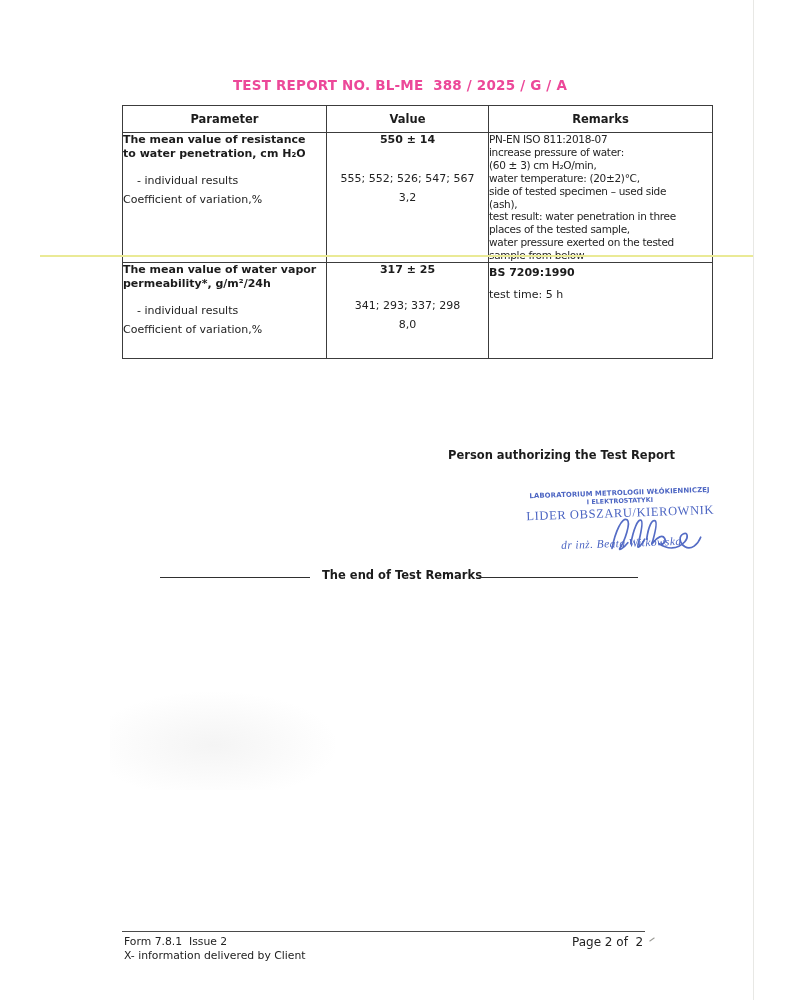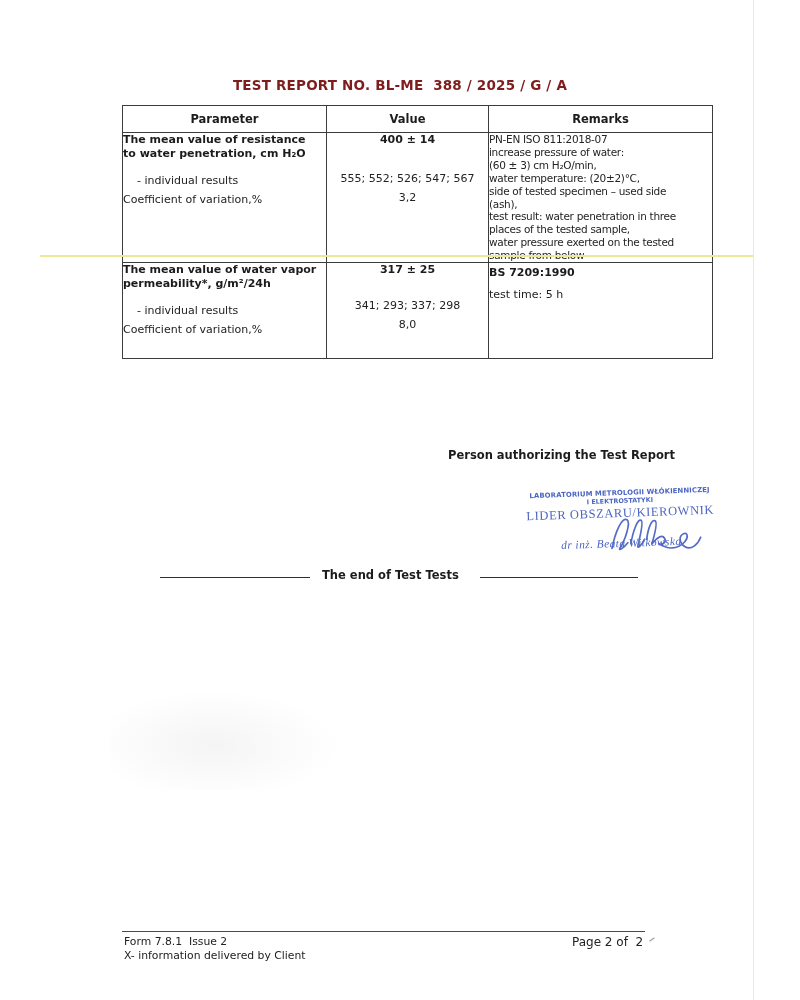--- a/index.html
+++ b/index.html
@@ -6,21 +6,21 @@
   .page {
     position:relative; width:800px; height:1000px; margin:0 auto;
     background:#ffffff; overflow:hidden;
     font-family:"DejaVu Sans","Liberation Sans",sans-serif;
     color:#222222;
   }
   
   .title {
     position:absolute; top:77px; left:0; width:800px;
     text-align:center; font-weight:bold; font-size:13.5px;
-    letter-spacing:0.2px; white-space:pre; color:#7f1d1d;
+    letter-spacing:0.2px; white-space:pre; color:#ec4899;
   }
   
   table.report {
     position:absolute; left:122px; top:105px; width:590px;
     border-collapse:collapse; table-layout:fixed;
   }
   table.report col.c1 { width:204px; }
   table.report col.c2 { width:162px; }
   table.report col.c3 { width:224px; }
   table.report th, table.report td {
@@ -115,21 +115,21 @@
       <th>Remarks</th>
     </tr>
     <tr class="r1">
       <td class="param-cell">
         <div class="param-main">The mean value of resistance
 to water penetration, cm H₂O</div>
         <div class="param-sub1">- individual results</div>
         <div class="param-sub2">Coefficient of variation,%</div>
       </td>
       <td class="value-cell">
-        <div class="val-main">400 ± 14</div>
+        <div class="val-main">550 ± 14</div>
         <div class="val-ind">555; 552; 526; 547; 567</div>
         <div class="val-cv">3,2</div>
       </td>
       <td class="remarks-cell">
         <div class="remarks-pre">PN-EN ISO 811:2018-07
 increase pressure of water:
 (60 ± 3) cm H₂O/min,
 water temperature: (20±2)°C,
 side of tested specimen – used side
 (ash),
@@ -172,21 +172,21 @@
         <path d="M5,37 C9,20 16,6 21,9 C25,12 18,30 13,37 C11,40 16,38 21,32"></path>
         <path d="M24,33 C27,19 32,8 35,10 C38,12 33,27 31,35 C30,39 34,36 38,29"></path>
         <path d="M40,29 C42,17 46,9 49,11 C52,13 47,28 45,34"></path>
         <path d="M46,33 C51,27 56,25 58,29 C60,33 55,36 52,34"></path>
         <path d="M52,34 C60,40 70,41 78,33 C82,29 81,23 77,25 C72,27 72,34 78,38 C84,42 91,36 94,29"></path>
       </g>
     </svg>
   </div>
 
   <div class="end-left-line"></div>
-  <div class="end-text">The end of Test Tests</div>
+  <div class="end-text">The end of Test Remarks</div>
   <div class="end-right-line"></div>
 
   <div class="yellow-line"></div>
   <div class="scan-edge"></div>
   <div class="smudge"></div>
   <div class="pen-mark"></div>
 
   <div class="footer-line"></div>
   <div class="footer-form">Form 7.8.1  Issue 2</div>
   <div class="footer-note">X- information delivered by Client</div>

